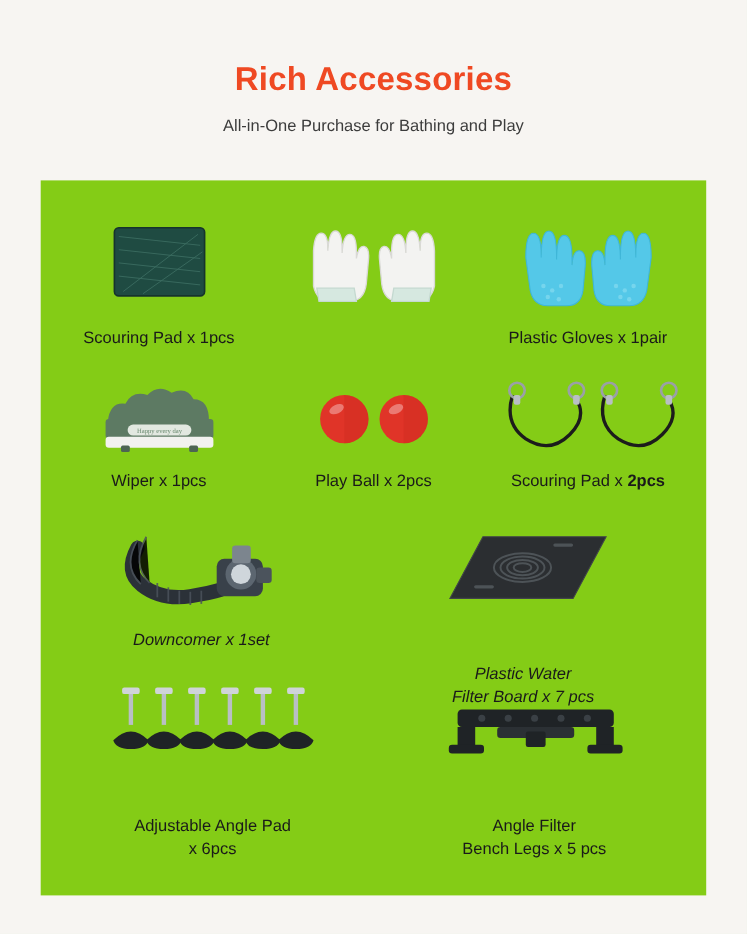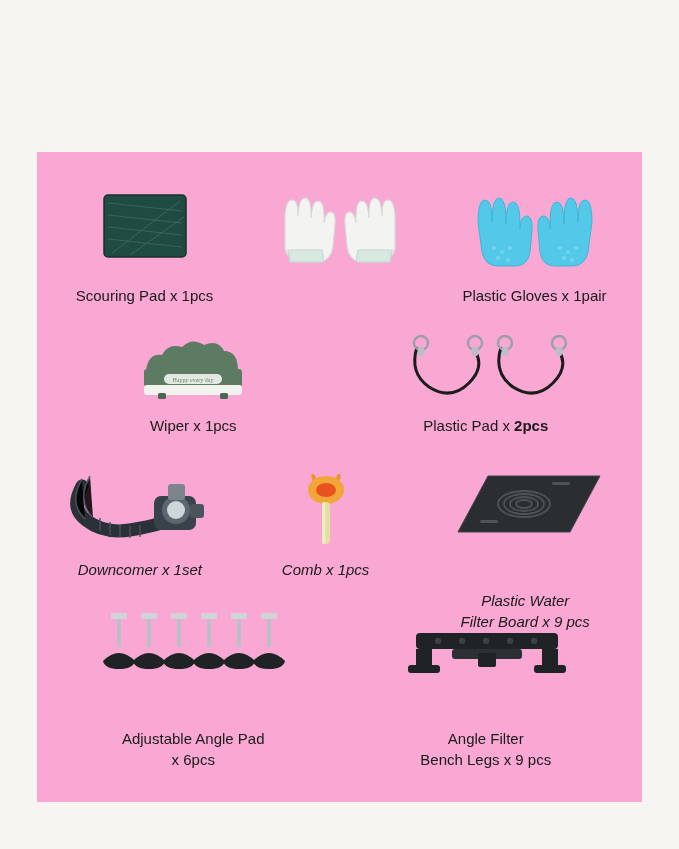--- a/index.html
+++ b/index.html
@@ -33,24 +33,24 @@
   }
   .subtitle {
     font-size: 15px;
     color: #3c3c3c;
     margin: 16px 0 0 0;
     font-weight: 400;
   }
   .card {
     position: absolute;
     left: 37px;
-    top: 152px;
+    top: 164px;
     width: 605px;
     height: 650px;
-    background: #f9a8d4;
+    background: #84cc16;
     box-sizing: border-box;
   }
   .grid {
     display: flex;
     flex-direction: column;
     padding: 24px 10px 0 10px;
   }
   .row {
     display: flex;
     flex-direction: row;
@@ -87,20 +87,24 @@
   }
   .caption .bold { font-weight: bold; }
   .two-line { line-height: 1.4; margin-top: 40px; }
   .cell.wide { flex: 1.15 1 0; }
 </style>
 </head>
 <body>
 
 <div class="page">
 
+  <div class="header">
+    <h1 class="title">Rich Accessories</h1>
+    <p class="subtitle">All-in-One Purchase for Bathing and Play</p>
+  </div>
 
   <div class="card">
     <div class="grid">
 
       <div class="row r1">
 
         <div class="cell">
           <div class="art">
             <svg width="110" height="90" viewBox="0 0 110 90">
               <rect x="14" y="14" width="82" height="62" rx="4" fill="#1f4b42"></rect>
@@ -168,20 +172,33 @@
               <rect x="16" y="54" width="98" height="10" rx="3" fill="#f2f2ef"></rect>
               <rect x="36" y="43" width="58" height="10" rx="5" fill="#e9eee7" opacity="0.95"></rect>
               <text x="65" y="50.5" font-family="Liberation Serif, serif" font-size="6" fill="#6a8a6f" text-anchor="middle">Happy every day</text>
               <rect x="30" y="62" width="8" height="6" rx="1.5" fill="#4d6553"></rect>
               <rect x="92" y="62" width="8" height="6" rx="1.5" fill="#4d6553"></rect>
             </svg>
           </div>
           <div class="caption">Wiper x 1pcs</div>
         </div>
 
+        <div class="cell">
+          <div class="art">
+            <svg width="130" height="60" viewBox="0 0 130 60">
+              <circle cx="38" cy="30" r="22" fill="#e03428"></circle>
+              <path d="M38 8 a22 22 0 0 1 0 44" fill="#cf2b20" opacity="0.5"></path>
+              <ellipse cx="31" cy="21" rx="7" ry="4" fill="#ffffff" opacity="0.35" transform="rotate(-25 31 21)"></ellipse>
+              <circle cx="92" cy="30" r="22" fill="#e03428"></circle>
+              <path d="M92 8 a22 22 0 0 1 0 44" fill="#cf2b20" opacity="0.5"></path>
+              <ellipse cx="85" cy="21" rx="7" ry="4" fill="#ffffff" opacity="0.35" transform="rotate(-25 85 21)"></ellipse>
+            </svg>
+          </div>
+          <div class="caption">Play Ball x 2pcs</div>
+        </div>
 
         <div class="cell">
           <div class="art">
             <svg width="170" height="76" viewBox="0 0 170 76">
               <g fill="none" stroke="#1c1c1c" stroke-width="3">
                 <path d="M16 16 q-8 26 12 40 q22 14 40 -4 q16 -16 6 -32"></path>
                 <path d="M100 16 q-8 26 12 40 q22 14 40 -4 q16 -16 6 -32"></path>
               </g>
               <g fill="none" stroke="#9aa0a6" stroke-width="2.4">
                 <circle cx="20" cy="12" r="7"></circle>
@@ -191,21 +208,21 @@
               </g>
               <g fill="#b9bfc4">
                 <rect x="17" y="16" width="6" height="9" rx="2"></rect>
                 <rect x="71" y="16" width="6" height="9" rx="2"></rect>
                 <rect x="101" y="16" width="6" height="9" rx="2"></rect>
                 <rect x="155" y="16" width="6" height="9" rx="2"></rect>
               </g>
             </svg>
           </div>
           <div class="caption">
-            <span>Plastic Pad  x </span><span class="bold">2pcs</span>
+            <span>Scouring Pad  x </span><span class="bold">2pcs</span>
           </div>
         </div>
       </div>
 
       <div class="row r3">
 
         <div class="cell">
           <div class="art">
             <svg width="160" height="92" viewBox="0 0 160 92">
               <path d="M22 26 q-12 22 4 34 q18 14 44 10 q18 -3 28 -6" fill="none" stroke="#2b3138" stroke-width="13" stroke-linecap="round"></path>
@@ -221,53 +238,41 @@
               <rect x="94" y="36" width="42" height="34" rx="7" fill="#39414a"></rect>
               <circle cx="116" cy="50" r="14" fill="#5c6670"></circle>
               <circle cx="116" cy="50" r="9" fill="#cfd6db"></circle>
               <rect x="108" y="24" width="17" height="16" rx="3" fill="#7c858e"></rect>
               <rect x="130" y="44" width="14" height="14" rx="3" fill="#4b535c"></rect>
             </svg>
           </div>
           <div class="caption">Downcomer x 1set</div>
         </div>
 
-        <div class="cell">
-          <div class="art">
-            <svg width="90" height="92" viewBox="0 0 90 92">
-              <path d="M32 16 l4 10 M58 16 l-4 10" stroke="#e8962f" stroke-width="4" stroke-linecap="round" fill="none"></path>
-              <ellipse cx="45" cy="30" rx="18" ry="14" fill="#f2a63a"></ellipse>
-              <ellipse cx="45" cy="30" rx="10" ry="7" fill="#e8521f"></ellipse>
-              <rect x="41" y="42" width="8" height="42" rx="4" fill="#e3dfa0"></rect>
-              <rect x="41" y="42" width="3.5" height="42" rx="2" fill="#efecc0"></rect>
-            </svg>
-          </div>
-          <div class="caption">Comb x 1pcs</div>
-        </div>
 
         <div class="cell wide">
           <div class="art">
             <svg width="170" height="92" viewBox="0 0 170 92">
               <path d="M18 72 L48 16 L160 16 L130 72 Z" fill="#2b2e31"></path>
               <path d="M18 72 L48 16 L160 16 L130 72 Z" fill="none" stroke="#404448" stroke-width="1"></path>
               <g fill="none" stroke="#4d5357" stroke-width="1.8">
                 <ellipse cx="84" cy="44" rx="26" ry="13"></ellipse>
                 <ellipse cx="84" cy="44" rx="20" ry="10"></ellipse>
                 <ellipse cx="84" cy="44" rx="14" ry="7"></ellipse>
                 <ellipse cx="84" cy="44" rx="8" ry="4"></ellipse>
               </g>
               <g fill="#4d5357">
                 <rect x="40" y="60" width="18" height="3" rx="1.5"></rect>
                 <rect x="112" y="22" width="18" height="3" rx="1.5"></rect>
               </g>
             </svg>
           </div>
           <div class="caption two-line">
             <span>Plastic Water</span><br>
-            <span>Filter Board x 9 pcs</span>
+            <span>Filter Board x 7 pcs</span>
           </div>
         </div>
       </div>
 
       <div class="row r4">
 
         <div class="cell">
           <div class="art">
             <svg width="220" height="80" viewBox="0 0 220 80">
               <g>
@@ -324,20 +329,20 @@
               <path d="M30 40 l0 20 l16 0 l0 -20 z" fill="#1f2326"></path>
               <path d="M156 40 l0 20 l16 0 l0 -20 z" fill="#1f2326"></path>
               <rect x="22" y="56" width="32" height="8" rx="3" fill="#1f2326"></rect>
               <rect x="148" y="56" width="32" height="8" rx="3" fill="#1f2326"></rect>
               <rect x="66" y="40" width="70" height="10" rx="3" fill="#2b3034"></rect>
               <rect x="92" y="44" width="18" height="14" rx="2" fill="#1f2326"></rect>
             </svg>
           </div>
           <div class="caption two-line">
             <span>Angle Filter</span><br>
-            <span>Bench Legs x 9 pcs</span>
+            <span>Bench Legs x 5 pcs</span>
           </div>
         </div>
       </div>
 
     </div>
   </div>
 </div>
 
 </body></html>

